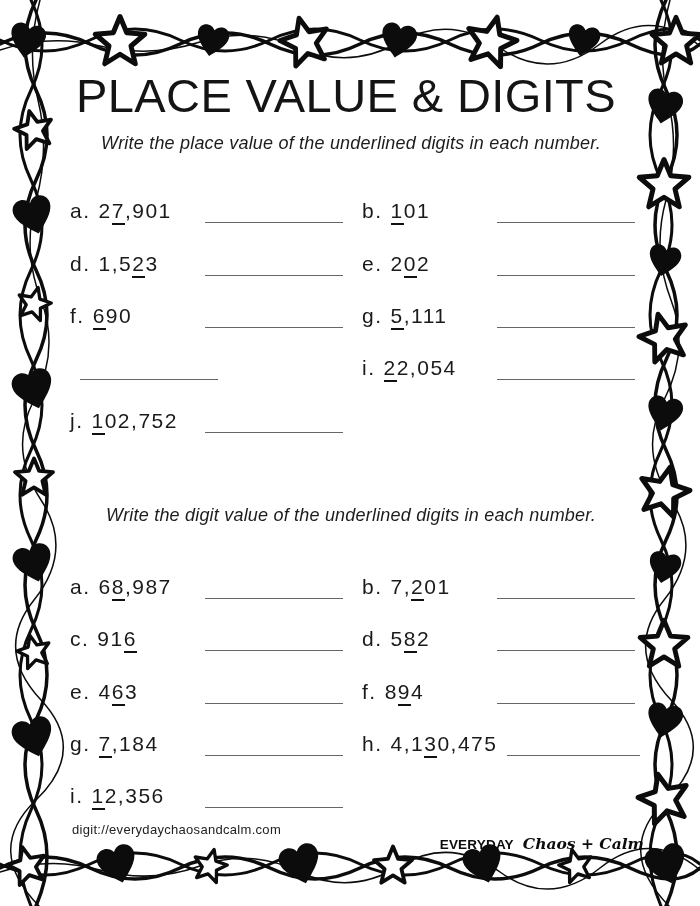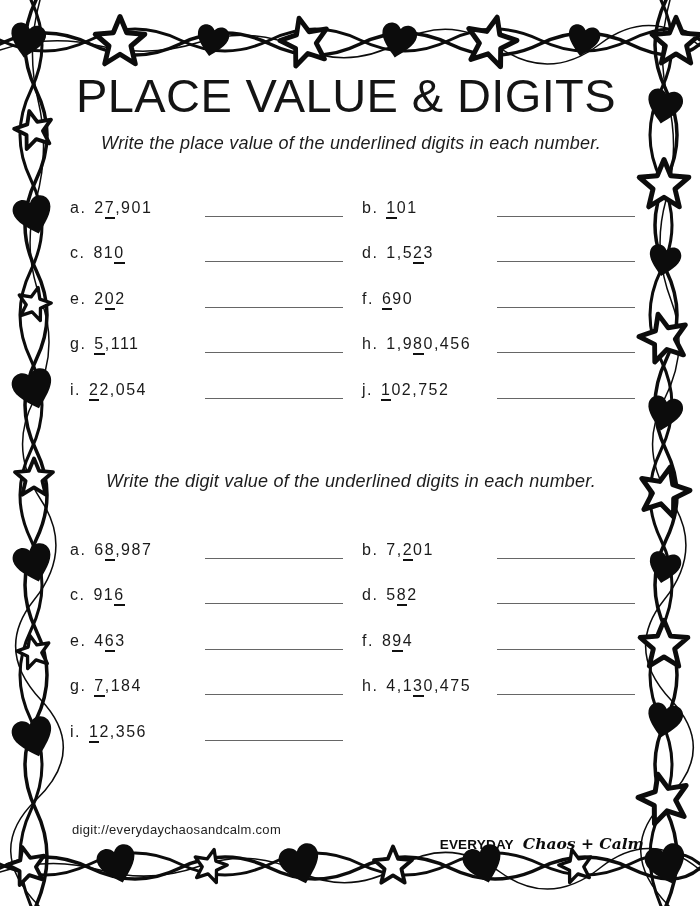--- a/index.html
+++ b/index.html
@@ -29,21 +29,21 @@
   .instruction {
     margin:10px 0 0 0;
     font-size:18px; letter-spacing:0.2px;
     text-align:center; color:#1c1c1c;font-style:italic;
   }
   .grid {
     margin-top:40px; padding-left:8px;
     display:grid; grid-template-columns:292px 278px;
     row-gap:23px;
   }
-  .problem { display:flex; align-items:flex-end; font-size:16px; letter-spacing:1.5px; color:#1a1a1a; }
+  .problem { display:flex; align-items:flex-end; font-size:21px; letter-spacing:1.5px; color:#1a1a1a; }
   .p-num  { flex:0 0 auto; min-width:125px; white-space:nowrap; }
   .p-label{ margin-right:8px; }
   .u { border-bottom:2px solid #111; padding-bottom:1px; }
   .blank {
     flex:1 1 auto; max-width:138px; min-width:60px;
     margin-left:10px; height:1.35em;
     border-bottom:1.5px solid #666;
   }
   .section-2 .instruction { margin-top:72px; }
   .section-2 .grid { margin-top:44px; }
@@ -267,41 +267,36 @@
       <div class="grid">
           <div class="problem">
             <span class="p-num"><span class="p-label">a.</span>2<span class="u">7</span>,901</span>
             <span class="blank"></span>
           </div>
           <div class="problem">
             <span class="p-num"><span class="p-label">b.</span><span class="u">1</span>01</span>
             <span class="blank"></span>
           </div>
           <div class="problem">
-            <span class="p-num"><span class="p-label">c.</span>81<span class="u">0</span></span>
-            <span class="blank"></span>
-          </div>
-          <div class="problem">
             <span class="p-num"><span class="p-label">d.</span>1,5<span class="u">2</span>3</span>
             <span class="blank"></span>
           </div>
           <div class="problem">
             <span class="p-num"><span class="p-label">e.</span>2<span class="u">0</span>2</span>
             <span class="blank"></span>
           </div>
           <div class="problem">
             <span class="p-num"><span class="p-label">f.</span><span class="u">6</span>90</span>
             <span class="blank"></span>
           </div>
           <div class="problem">
             <span class="p-num"><span class="p-label">g.</span><span class="u">5</span>,111</span>
             <span class="blank"></span>
           </div>
           <div class="problem">
-            <span class="p-num"><span class="p-label">h.</span>1,9<span class="u">8</span>0,456</span>
             <span class="blank"></span>
           </div>
           <div class="problem">
             <span class="p-num"><span class="p-label">i.</span><span class="u">2</span>2,054</span>
             <span class="blank"></span>
           </div>
           <div class="problem">
             <span class="p-num"><span class="p-label">j.</span><span class="u">1</span>02,752</span>
             <span class="blank"></span>
           </div>

